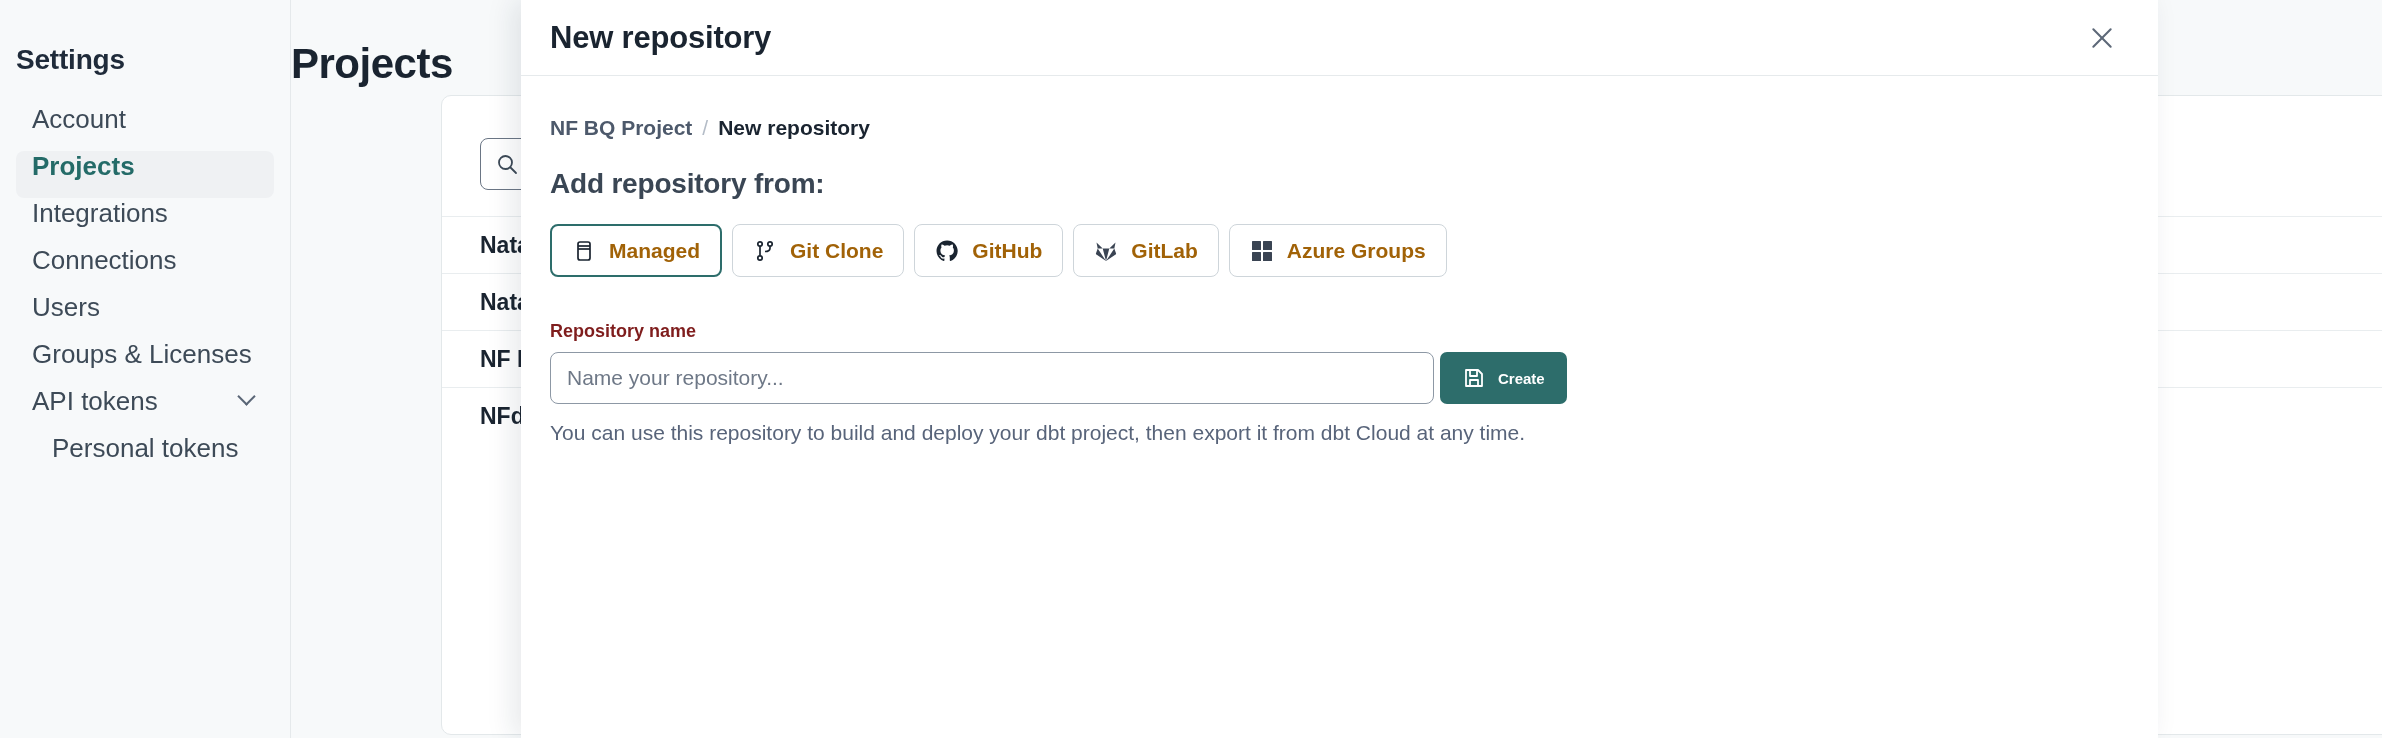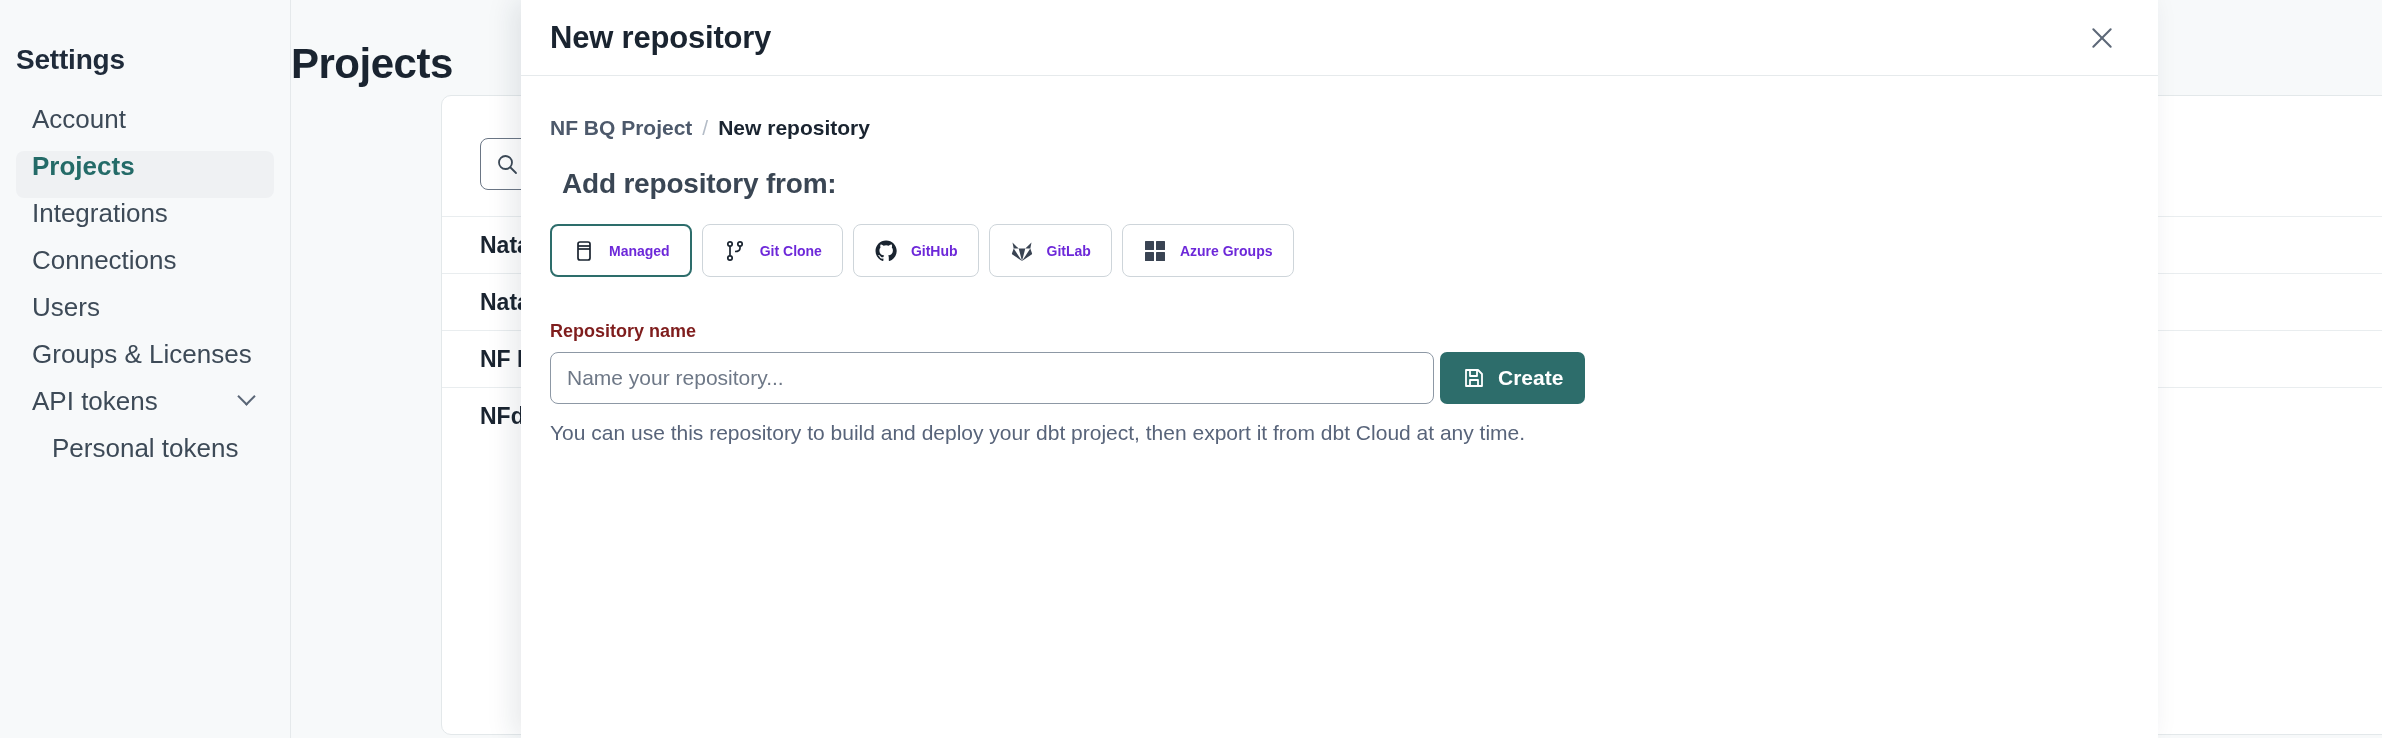--- a/index.html
+++ b/index.html
@@ -87,47 +87,47 @@
   }
   .modal-body { padding: 40px 29px 0 29px; position: relative; height: 662px; }
 
   .breadcrumb { display: flex; align-items: center; gap: 10px; font-size: 21px; }
   .crumb-link { color: #4d596b; font-weight: 600; cursor: pointer; }
   .crumb-sep { color: #b4bcc7; font-weight: 400; }
   .crumb-current { color: #1a2430; font-weight: 700; }
 
   .section-head {
     font-size: 28px; font-weight: 700; color: #3a4654;
-    margin-top: 28px; letter-spacing: -0.2px; margin-left: 12px;
+    margin-top: 28px; letter-spacing: -0.2px;
   }
 
   .source-row { display: flex; gap: 10px; margin-top: 24px; }
   .source-btn {
     height: 53px; border: 1px solid #ced5da; border-radius: 8px;
     display: flex; align-items: center; gap: 13px;
     padding: 0 20px; background: #fff; cursor: pointer;
   }
   .source-btn.selected { border: 2px solid #2d6d6b; }
-  .source-label { font-size: 14px; font-weight: 700; color: #6d28d9; white-space: nowrap; }
+  .source-label { font-size: 21px; font-weight: 700; color: #a16207; white-space: nowrap; }
   .ico { width: 24px; height: 24px; display: block; flex: 0 0 24px; }
 
   .field-label {
     font-size: 18px; font-weight: 700; color: #7f1d1d;
     margin-top: 44px; margin-bottom: 10px;
   }
   .input-row { display: flex; gap: 6px; }
   .text-input {
     width: 884px; height: 52px; border: 1px solid #8d98a5; border-radius: 8px;
     padding: 0 16px; font-size: 21px; color: #1a2430;
     font-family: "Liberation Sans", sans-serif; background: #fff;
   }
   .text-input::placeholder { color: #6e7887; }
   .create-btn {
     height: 52px; background: #2d6d6b; border: none; border-radius: 7px;
-    color: #fff; font-size: 21px; font-weight: 600;
+    color: #fff; font-size: 15px; font-weight: 600;
     display: flex; align-items: center; gap: 12px; padding: 0 22px;
     cursor: pointer; font-family: "Liberation Sans", sans-serif;
   }
   .helper-text { font-size: 21px; color: #58647a; margin-top: 17px; }
 </style>
 </head>
 <body>
 
 <div id="app">
 

